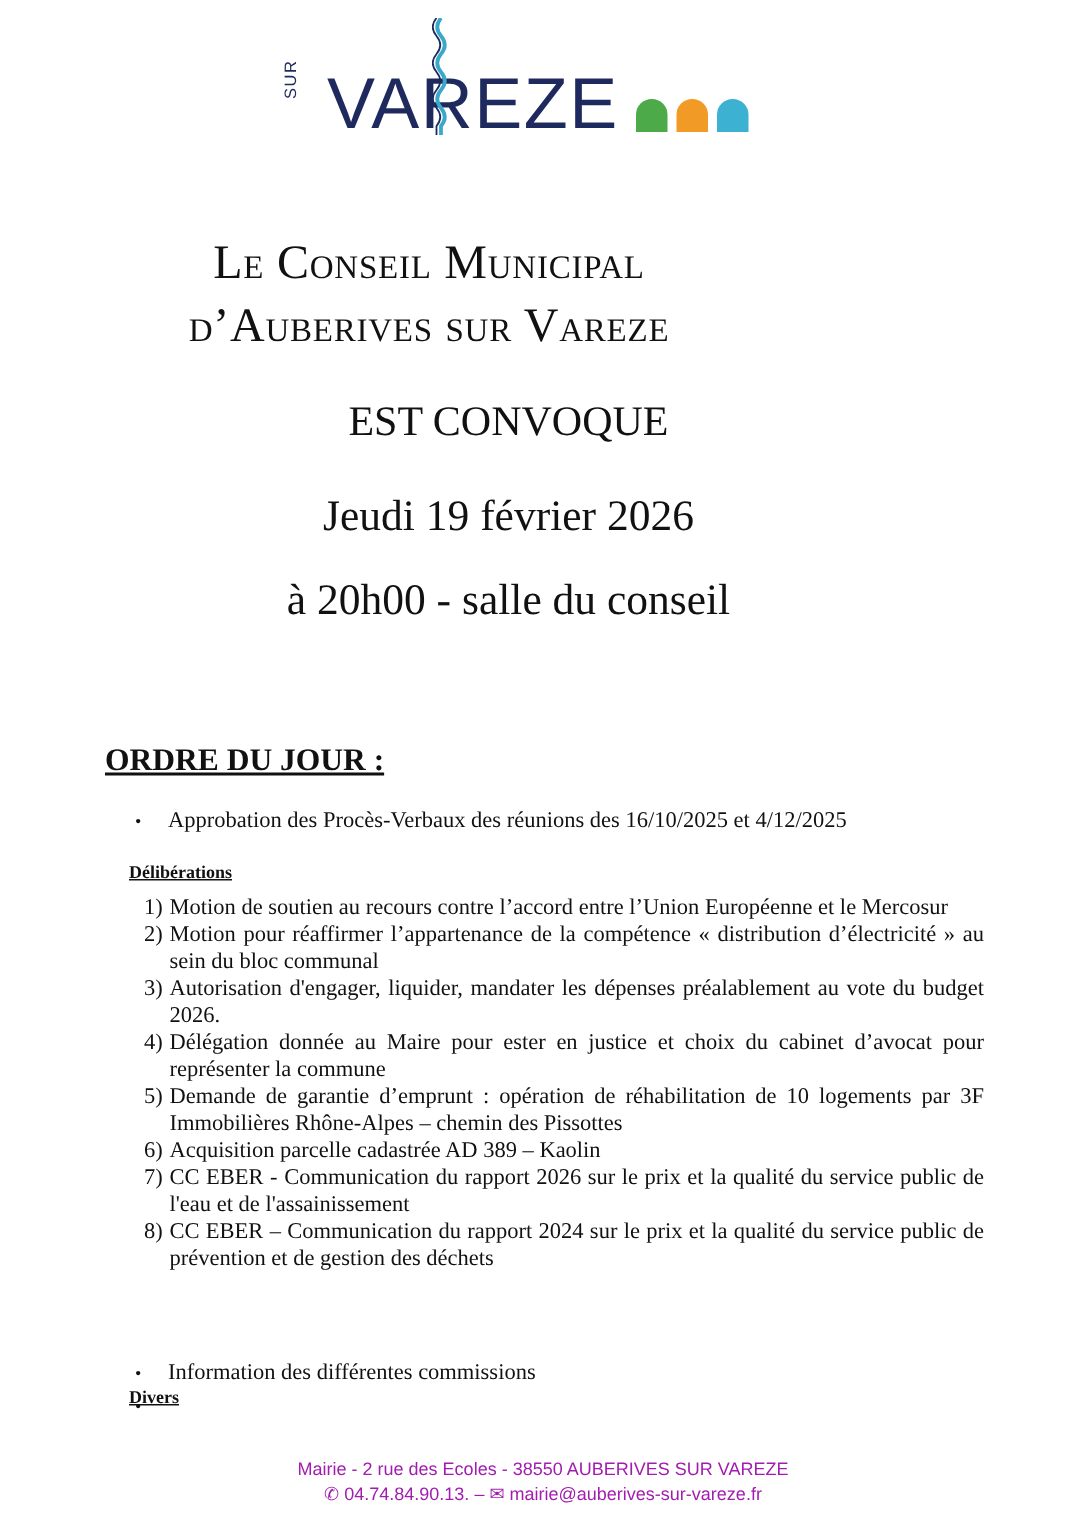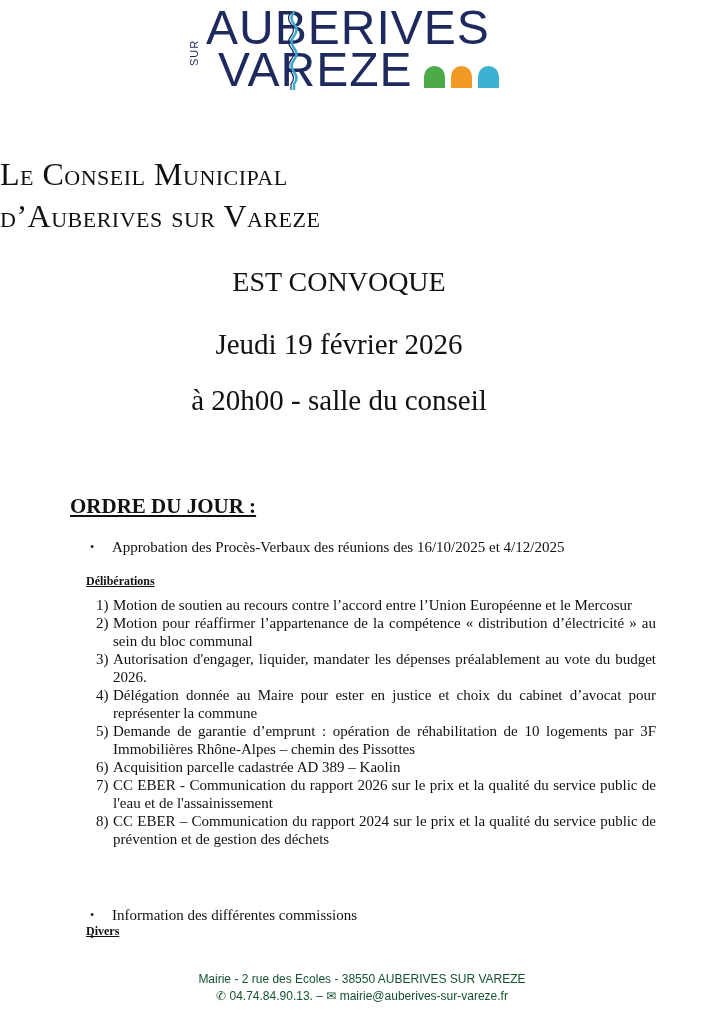--- a/index.html
+++ b/index.html
@@ -5,21 +5,21 @@
   html, body { margin: 0; padding: 0; background: #ffffff; }
   body { width: 724px; height: 1024px; position: relative; overflow: hidden; font-family: "Liberation Serif", serif; color: #111; }
   .logo { position: absolute; left: 196px; top: 4px; width: 310px; height: 90px; }
   .logo-line1 { position: absolute; left: 10px; top: 0px; font-family: "Liberation Sans", sans-serif; font-weight: 400; font-size: 48px; letter-spacing: 1px; color: #1e2a5e; line-height: 48px; transform: scaleY(1.0); }
   .logo-line2 { position: absolute; left: 22px; top: 42px; font-family: "Liberation Sans", sans-serif; font-size: 48px; letter-spacing: 1px; color: #1e2a5e; line-height: 48px; }
   .logo-sur { position: absolute; left: -8px; top: 62px; font-family: "Liberation Sans", sans-serif; font-size: 11px; color: #1e2a5e; transform: rotate(-90deg); transform-origin: left top; letter-spacing: 1px; }
   .logo-wave { position: absolute; left: 92px; top: 8px; width: 12px; height: 78px; }
   .logo-arches { position: absolute; left: 228px; top: 62px; display: flex; gap: 6px; }
   .arch { width: 21px; height: 22px; border-radius: 11px 11px 0 0; }
 
-  .title { position: absolute; left: 0; width: 572px; font-size: 32px; font-variant: small-caps; letter-spacing: 0.5px; }
+  .title { position: absolute; left: 0; width: 572px; text-align: center; font-size: 32px; font-variant: small-caps; letter-spacing: 0.5px; }
   .t1 { top: 156px; }
   .t2 { top: 198px; }
   .sub { position: absolute; left: 0; width: 678px; text-align: center; font-size: 28px; }
   .s1 { top: 266px; }
   .s2 { top: 328px; font-size: 29px; }
   .s3 { top: 384px; font-size: 29px; }
 
   .ordre { position: absolute; left: 70px; top: 494px; font-size: 21px; font-weight: bold; text-decoration: underline; }
   .bullet-row { position: absolute; left: 90px; font-size: 15px; display: flex; }
   .bullet-row .dot { width: 22px; font-size: 12px; line-height: 18px; }
@@ -31,29 +31,28 @@
   .h-divers { top: 924px; }
 
   .delib-list { position: absolute; left: 96px; top: 596px; width: 560px; font-size: 15px; line-height: 18px; }
   .delib-item { display: flex; margin-bottom: 0px; }
   .delib-item .num { width: 17px; flex: none; white-space: nowrap; }
   .delib-item .txt { flex: 1; text-align: justify; text-align-last: left; padding-left: 0px; }
 
   .b-info { top: 906px; }
   .b-travaux { top: 928px; }
 
-  .footer { position: absolute; left: 0; width: 724px; text-align: center; font-family: "Liberation Sans", sans-serif; font-size: 12px; color: #14532d; line-height: 17px; }
+  .footer { position: absolute; left: 0; width: 724px; text-align: center; font-family: "Liberation Sans", sans-serif; font-size: 12px; color: #a21caf; line-height: 17px; }
   .f1 { top: 971px; }
   .f2 { top: 988px; }
 </style>
 </head>
 <body>
 
 <div class="logo">
-  <div class="logo-line1">AUBERIVES</div>
   <div class="logo-line2">VAREZE</div>
   <div class="logo-sur">SUR</div>
   <svg class="logo-wave" viewBox="0 0 12 78">
     <path d="M6 0 Q1 6 6 12 Q11 18 6 24 Q1 30 6 36 Q11 42 6 48 Q1 54 6 60 Q11 66 6 72 L6 78" fill="none" stroke="#3aa8c8" stroke-width="2.5"></path>
     <path d="M3 0 Q-2 6 3 12 Q8 18 3 24 Q-2 30 3 36 Q8 42 3 48 Q-2 54 3 60 Q8 66 3 72 L3 78" fill="none" stroke="#1e2a5e" stroke-width="1.2"></path>
   </svg>
   <div class="logo-arches">
     <div class="arch" style="background:#4caa48"></div>
     <div class="arch" style="background:#f29a26"></div>
     <div class="arch" style="background:#3db1d2"></div>

